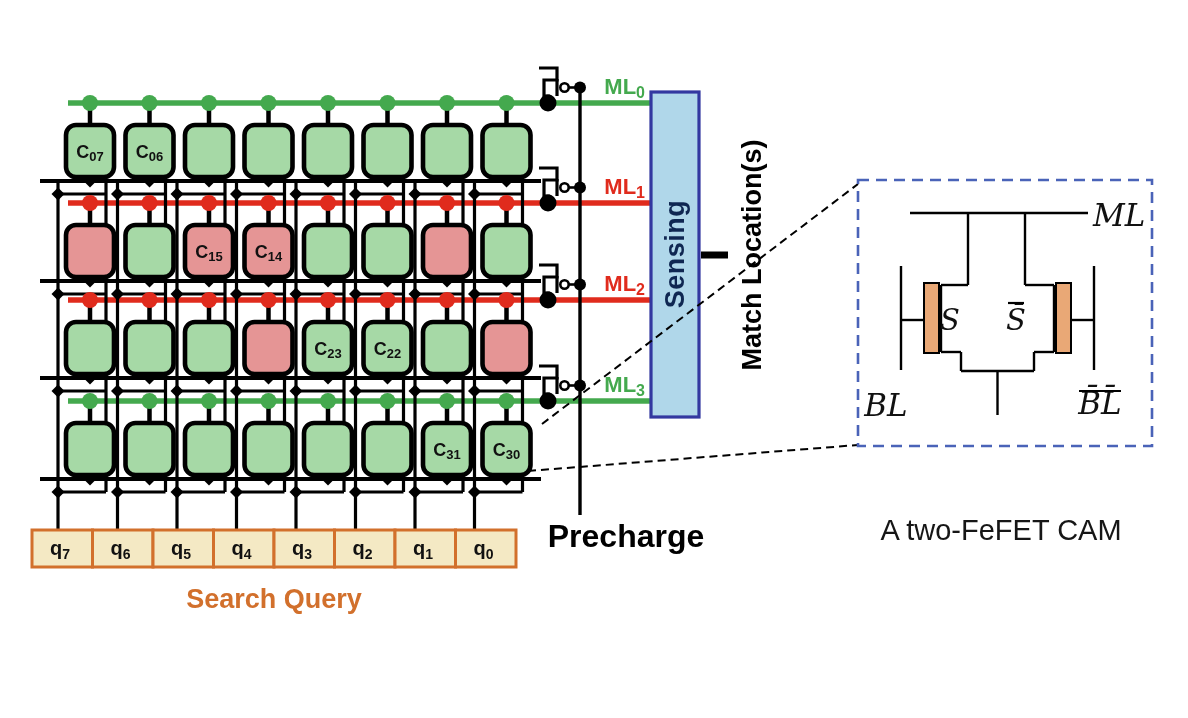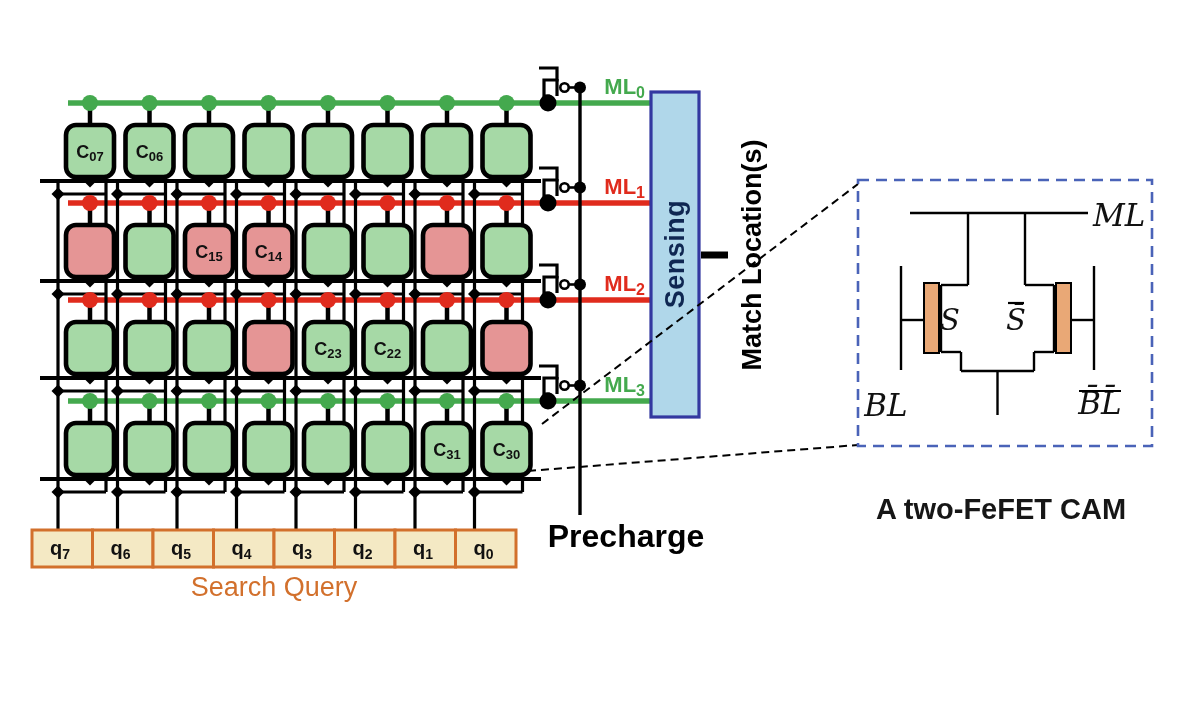--- a/index.html
+++ b/index.html
@@ -5,23 +5,23 @@
   html,body{margin:0;padding:0;background:#fff;}
   .stage{position:relative;width:1188px;height:718px;background:#fff;overflow:hidden;
          font-family:"Liberation Sans",sans-serif;}
   .stage svg{position:absolute;left:0;top:0;}
   .lbl{position:absolute;white-space:nowrap;}
   .vlabel{transform:translate(-50%,-50%) rotate(-90deg);transform-origin:center;}
   .hlabel{transform:translate(-50%,-50%);}
   .sensing-label{left:675px;top:254px;font-size:27px;font-weight:bold;color:#0f2752;letter-spacing:.5px;}
   .match-label{left:752px;top:255px;font-size:27px;font-weight:bold;color:#000;}
   .precharge-label{left:626px;top:536px;font-size:32px;font-weight:bold;color:#000;}
-  .search-query-label{left:274px;top:587px;font-size:27px;font-weight:normal;color:#d2702c;}
-  .caption{position:absolute;left:830px;top:488px;width:342px;text-align:center;
-           font-size:29px;color:#161616;line-height:43px;font-weight:700;}
+  .search-query-label{left:274px;top:599px;font-size:27px;font-weight:bold;color:#d2702c;}
+  .caption{position:absolute;left:830px;top:509px;width:342px;text-align:center;
+           font-size:29px;color:#161616;line-height:43px;font-weight:400;}
 </style>
 </head>
 <body>
 
 <div class="stage">
   <svg id="diagram" width="1188" height="718" viewBox="0 0 1188 718">
       <g>
         <line x1="68" y1="103" x2="651" y2="103" stroke="#44a94e" stroke-width="5.5" stroke-linecap="butt"></line>
         <line x1="68" y1="203" x2="651" y2="203" stroke="#e02b1d" stroke-width="5.5" stroke-linecap="butt"></line>
         <line x1="68" y1="300" x2="651" y2="300" stroke="#e02b1d" stroke-width="5.5" stroke-linecap="butt"></line>

